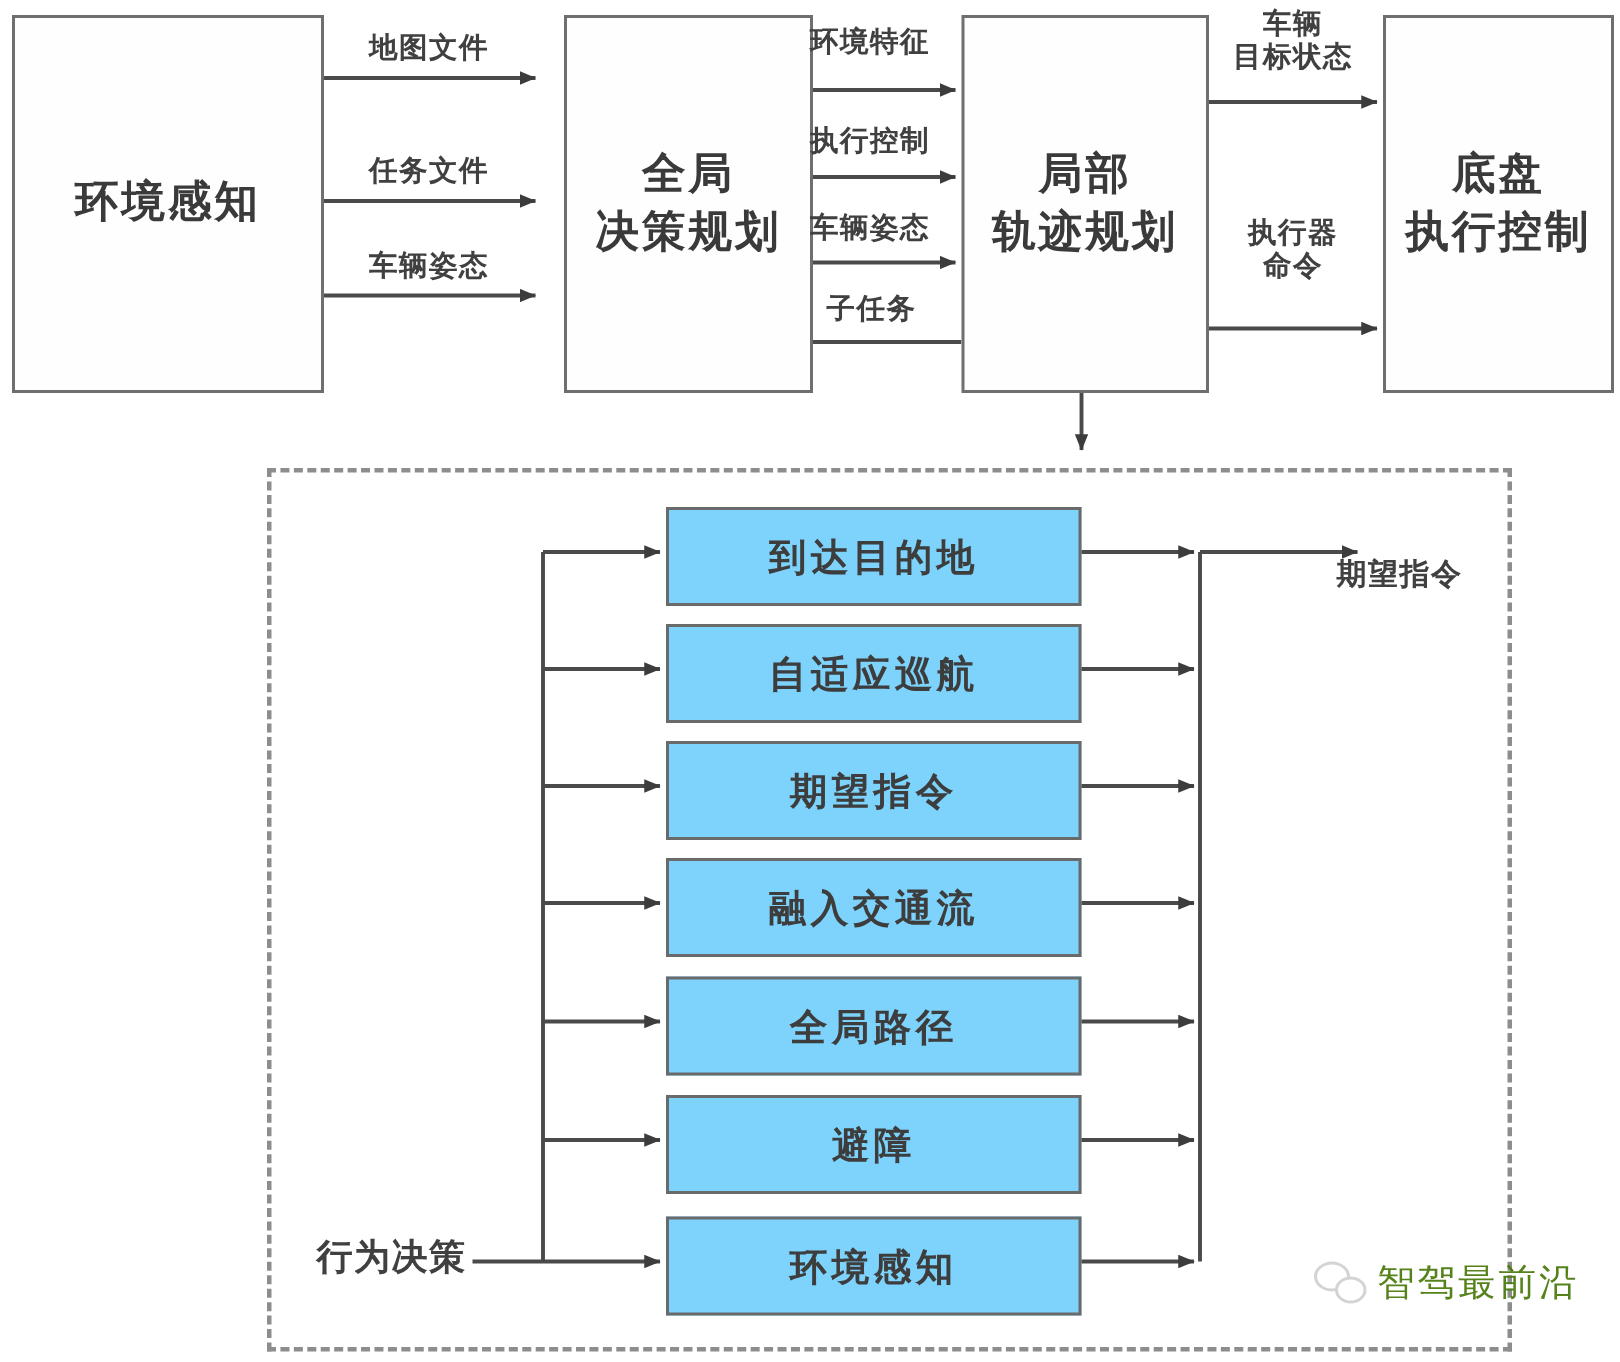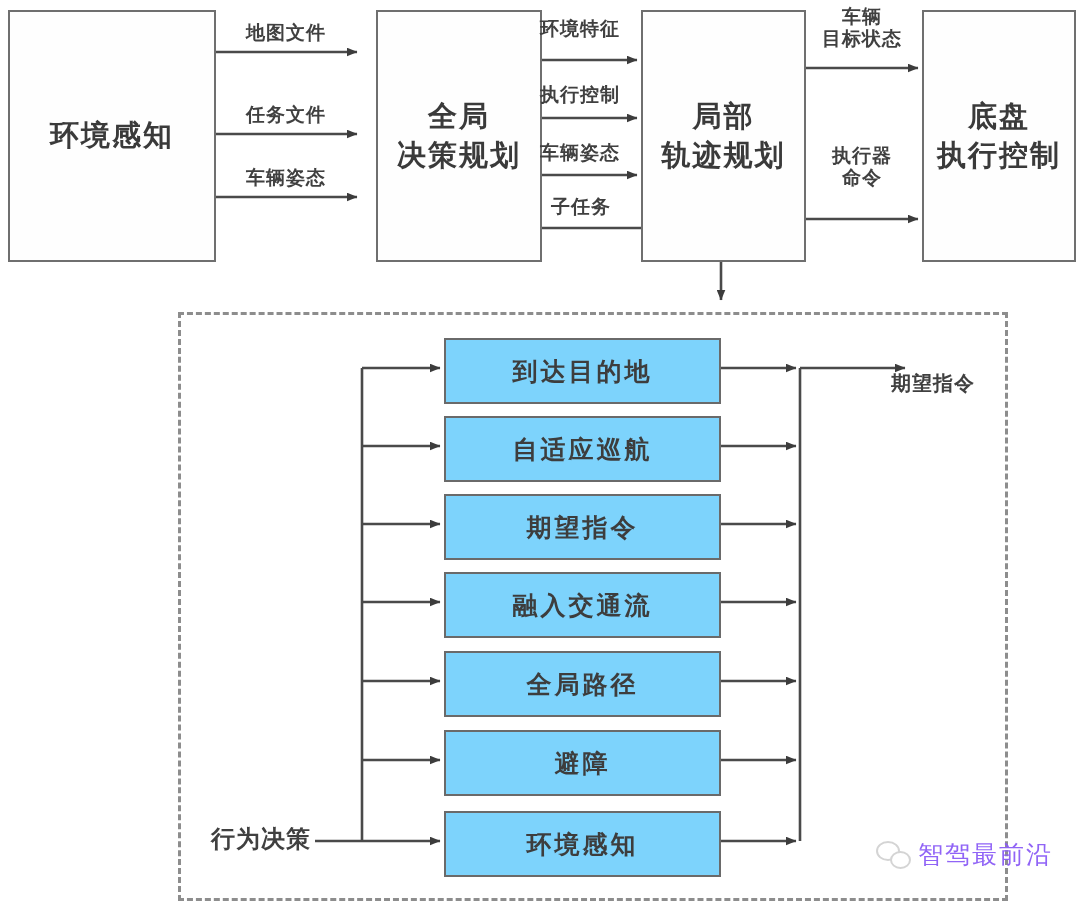--- a/index.html
+++ b/index.html
@@ -41,21 +41,21 @@
     line-height:1.15;
   }
   .dashedregion{
     position:absolute;
     border:3px dashed #8d8d8d;
     background:transparent;
   }
   .wm{
     position:absolute;
     display:flex;align-items:center;gap:8px;
-    color:#8b5cf6;
+    color:#4d7c0f;
     font-size:25px;
     letter-spacing:2px;
     font-weight:400;
     opacity:.95;
   }
   .wm-mark{width:34px;height:28px;position:relative;flex:0 0 auto;}
   .wm-mark span{
     position:absolute;border:2px solid #d2d2d2;border-radius:50%;
     background:#ffffff;
   }

